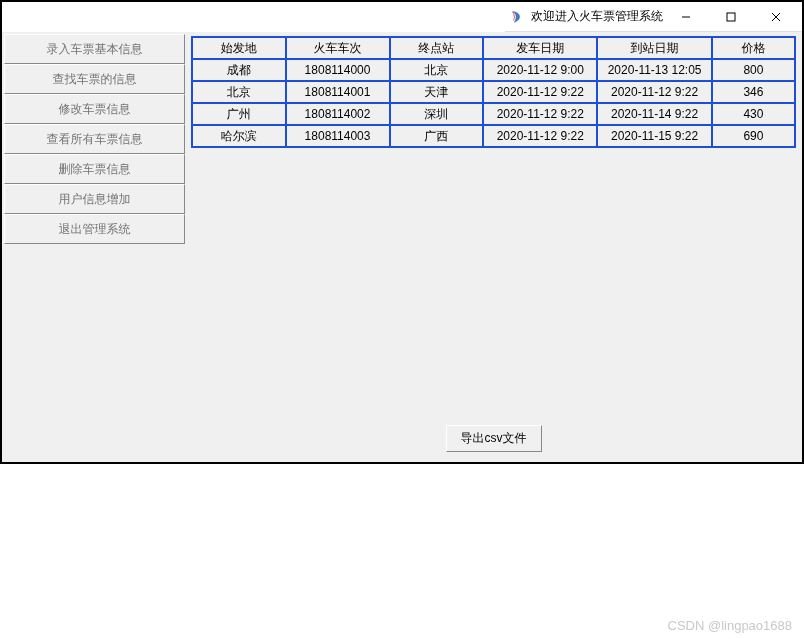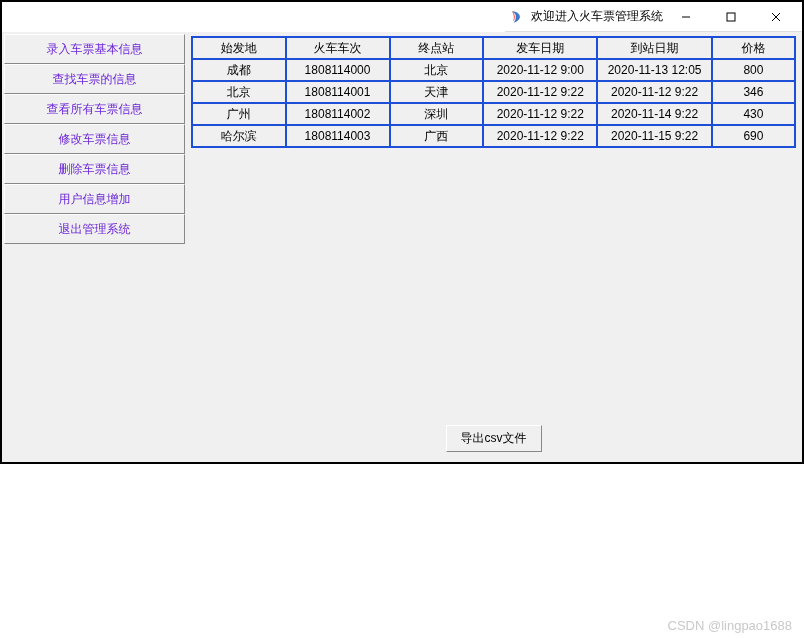--- a/index.html
+++ b/index.html
@@ -84,21 +84,21 @@
       width: 100%;
       height: 30px;
       background: #f0f0f0;
       border: 1px solid #aaa;
       border-top-color: #fff;
       border-left-color: #fff;
       border-bottom-color: #888;
       border-right-color: #888;
       font-size: 12px;
       font-family: inherit;
-      color: #6d28d9;
+      color: #737373;
       text-align: center;
       cursor: pointer;
       margin-bottom: 0;
     }
     .main-panel {
       flex: 1;
       background: #f0f0f0;
       display: flex;
       flex-direction: column;
       padding: 4px 6px 6px 4px;
@@ -195,22 +195,22 @@
             <line x1="9" y1="1" x2="1" y2="9" stroke="#000" stroke-width="1"></line>
           </svg>
       </button>
     </div>
   </div>
 
   <div class="content-area">
     <div class="sidebar">
       <button class="sidebar-btn">录入车票基本信息</button>
       <button class="sidebar-btn">查找车票的信息</button>
+      <button class="sidebar-btn">修改车票信息</button>
       <button class="sidebar-btn">查看所有车票信息</button>
-      <button class="sidebar-btn">修改车票信息</button>
       <button class="sidebar-btn">删除车票信息</button>
       <button class="sidebar-btn">用户信息增加</button>
       <button class="sidebar-btn">退出管理系统</button>
     </div>
 
     <div class="main-panel">
       <div class="table-wrap">
         <table class="data-table">
           <colgroup>
             <col class="c-origin">

